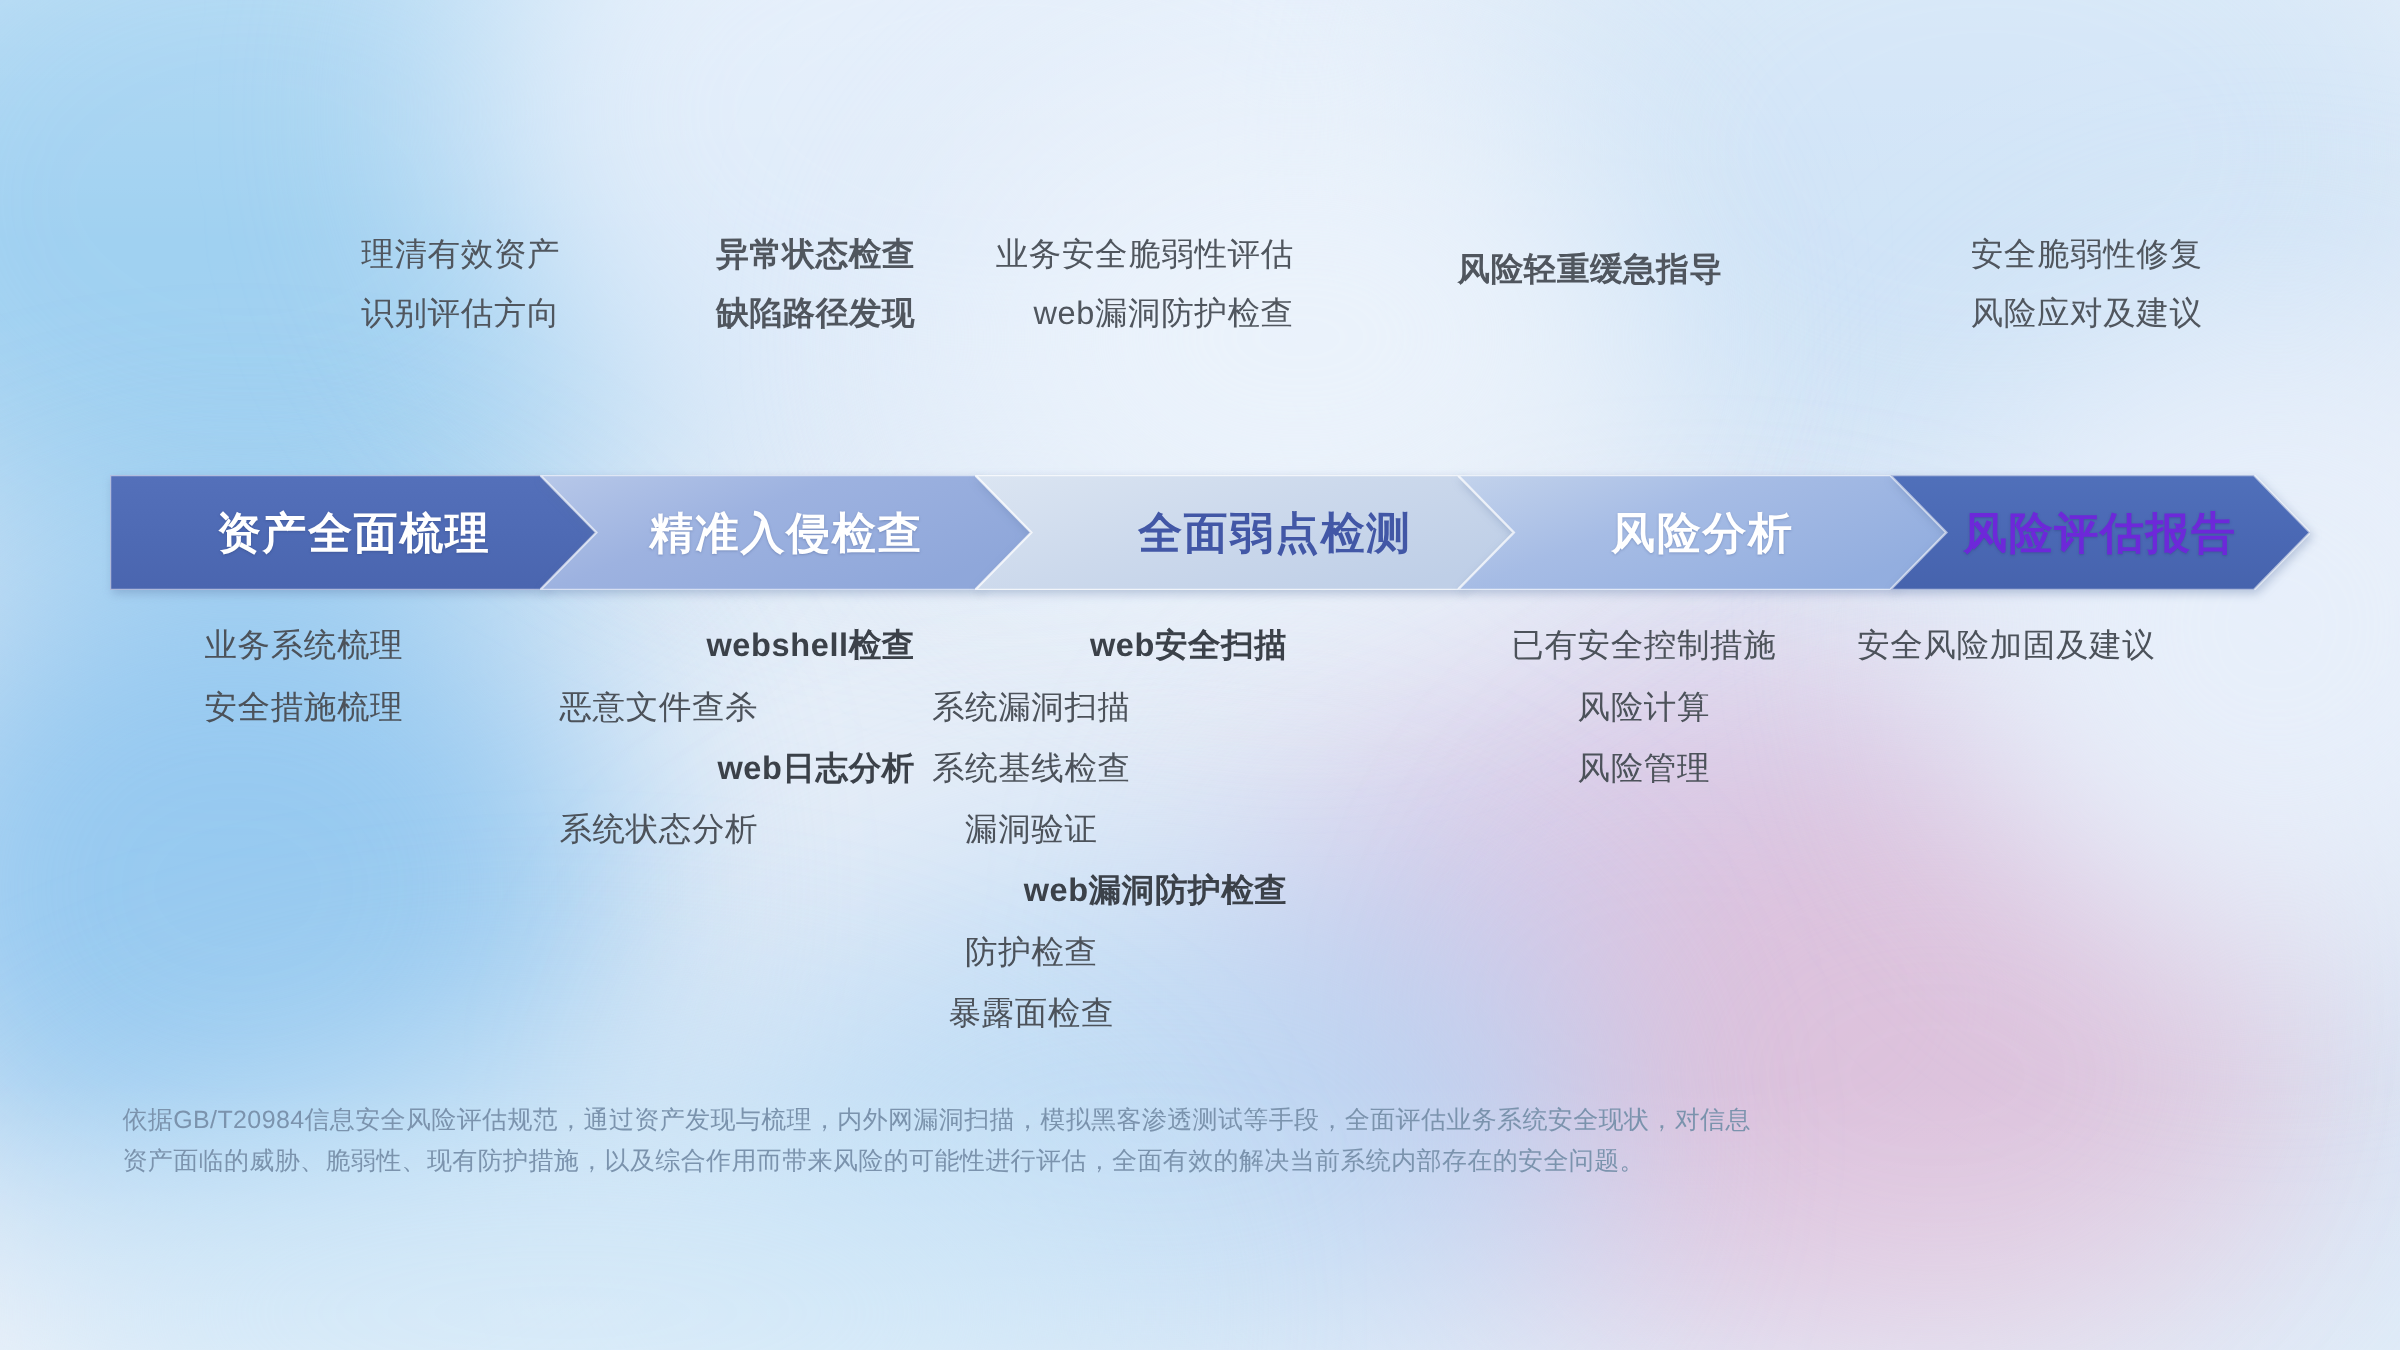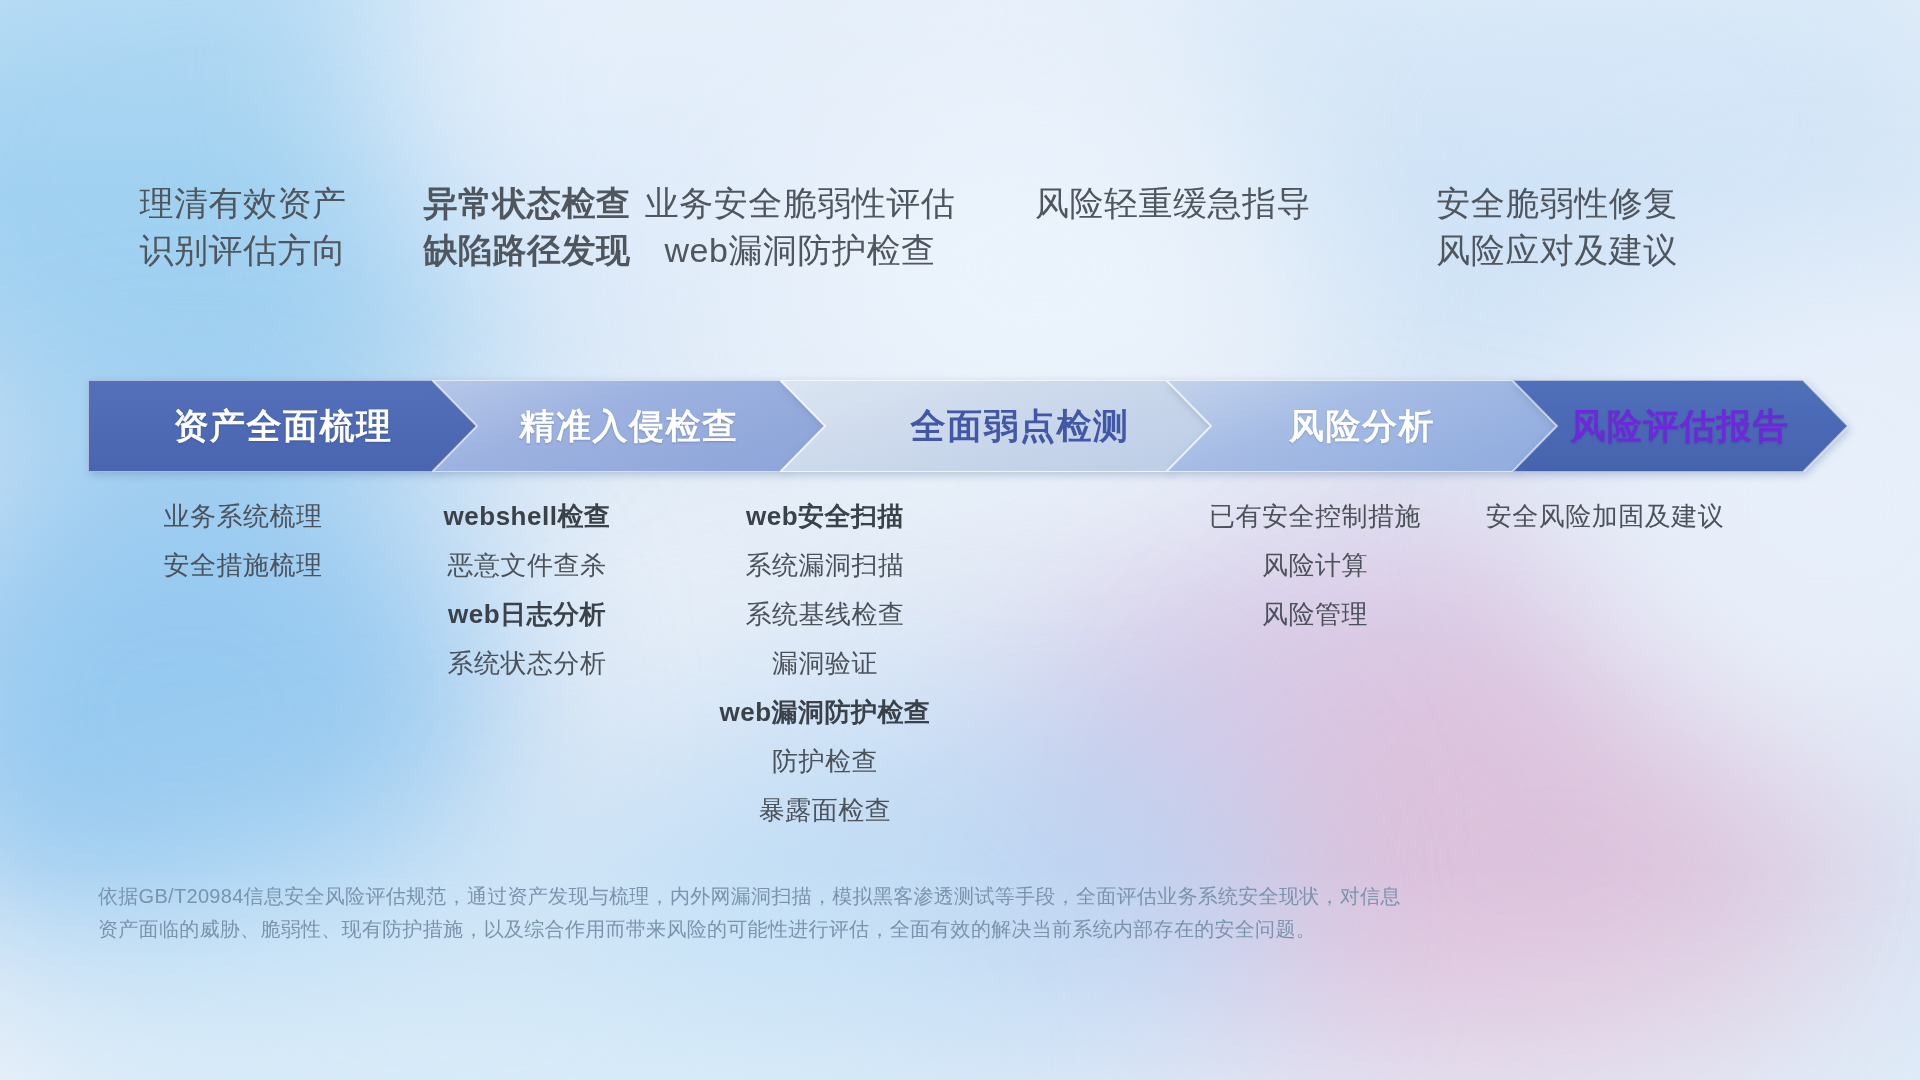--- a/index.html
+++ b/index.html
@@ -29,22 +29,23 @@
   .b10{left:760px;top:60px;width:560px;height:420px;background:rgba(236,243,252,.85);}
   .vig{position:absolute;inset:0;background:linear-gradient(to bottom,rgba(255,255,255,.18) 0%,rgba(255,255,255,0) 18%,rgba(255,255,255,0) 80%,rgba(255,255,255,.25) 100%);}
 
   
   #stage{position:absolute;inset:0;}
 
   
   .toprow{position:absolute;left:0;top:180px;width:1920px;height:110px;}
   .topcol{position:absolute;text-align:center;}
   .topcol .tline{
-    font-size:34px;color:#50565e;line-height:47px;white-space:nowrap;
+    font-size:26px;color:#50565e;line-height:47px;white-space:nowrap;
     letter-spacing:.5px;
+    text-align:right;
   }
 
   
   .band{position:absolute;left:88px;top:380px;width:1760px;height:92px;}
   .chev{
     position:absolute;top:0;height:92px;
     display:flex;align-items:center;justify-content:center;
     box-sizing:border-box;
   }
   .chev .lbl{
@@ -53,21 +54,21 @@
   }
   .chevshape{position:absolute;inset:0;}
   .shadowlayer{position:absolute;inset:0;filter:drop-shadow(2px 3px 4px rgba(90,115,160,.35));}
 
   
   .botrow{position:absolute;left:0;top:492px;width:1920px;}
   .botcol{position:absolute;text-align:center;}
   .botcol .bline{
     font-size:26px;color:#4c525a;line-height:49px;white-space:nowrap;letter-spacing:.5px;
   }
-  .botcol .bline.strong{font-weight:bold;color:#3b4149;}
+  .botcol .bline.strong{font-weight:bold;color:#3b4149;text-align:right;}
 
   
   .footer{
     position:absolute;left:98px;top:880px;width:1520px;
     font-size:20px;line-height:33px;color:#7b93ad;letter-spacing:.3px;
   }
 </style>
 </head>
 <body>
 
@@ -98,21 +99,21 @@
     <div class="topcol" style="left:322px;top:0;width:410px;font-weight:bold;">
       <div class="tline">异常状态检查</div>
       <div class="tline">缺陷路径发现</div>
     </div>
 
     <div class="topcol" style="left:565px;top:0;width:470px;">
       <div class="tline">业务安全脆弱性评估</div>
       <div class="tline">web漏洞防护检查</div>
     </div>
 
-    <div class="topcol" style="left:968px;top:0;width:410px;">
+    <div class="topcol" style="left:968px;top:12px;width:410px;font-weight:bold;">
       <div class="tline">风险轻重缓急指导</div>
     </div>
 
     <div class="topcol" style="left:1352px;top:0;width:410px;">
       <div class="tline">安全脆弱性修复</div>
       <div class="tline">风险应对及建议</div>
     </div>
   </div>
 
   <div class="band">

